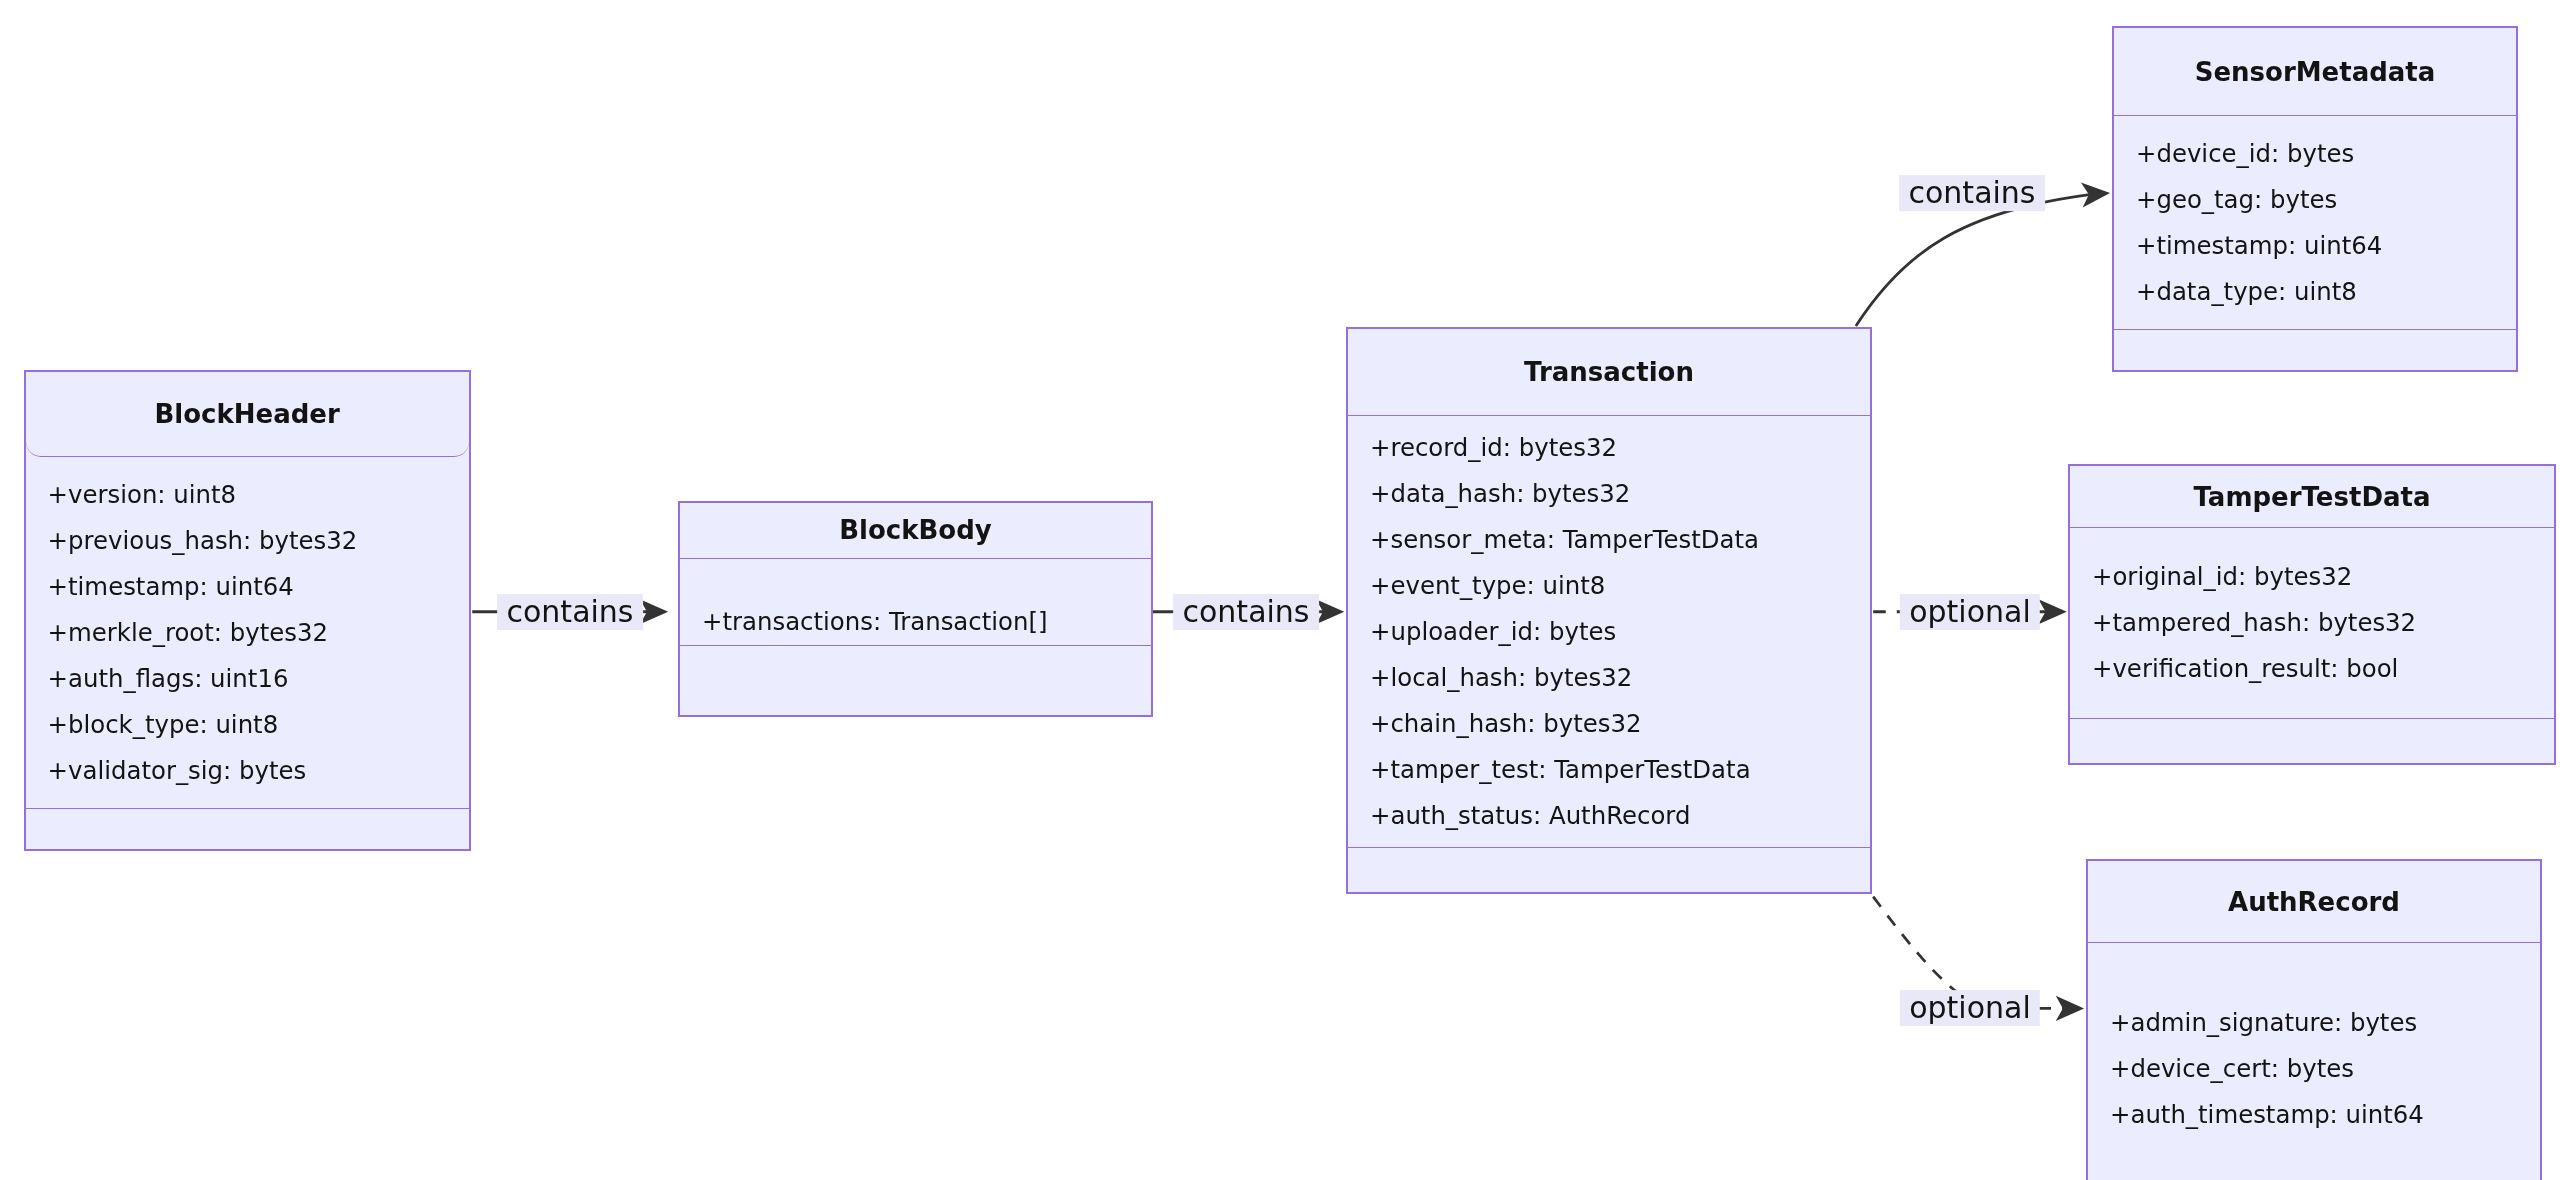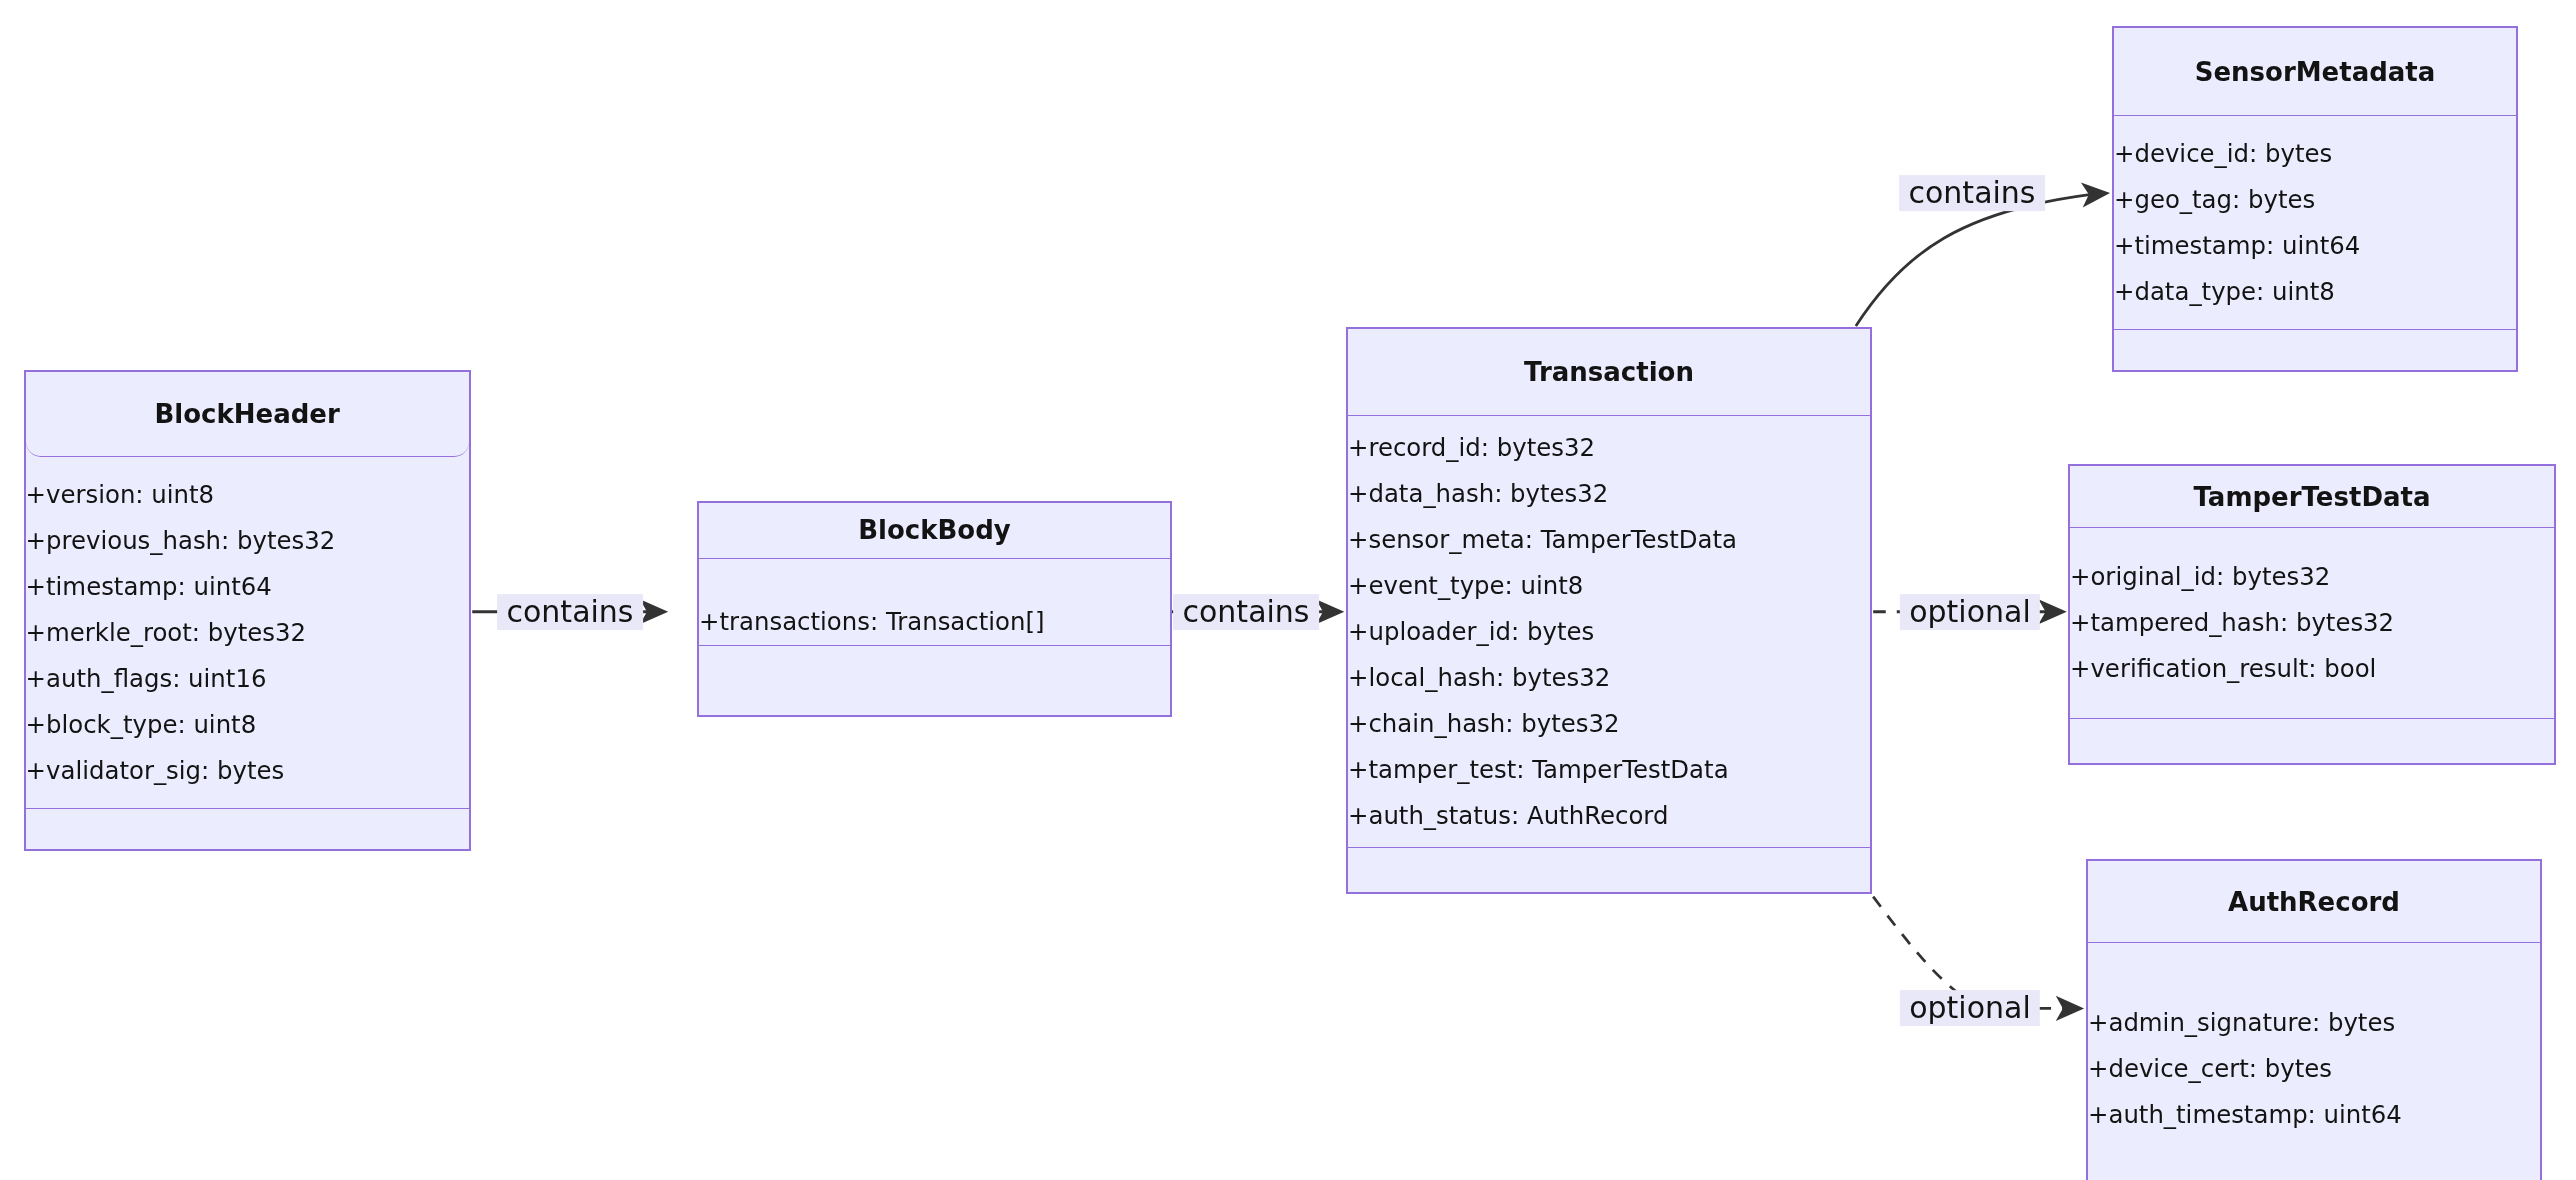--- a/index.html
+++ b/index.html
@@ -26,20 +26,21 @@
     border-bottom:1.6px solid #9370DB;
     display:flex; align-items:center; justify-content:center;
     font-weight:bold;
     font-size:26px;
   }
   .class-attrs {
     box-sizing:border-box;
     flex:1;
     border-bottom:1.6px solid #9370DB;
     display:flex; flex-direction:column; justify-content:center;
+    padding-left:22px;
     font-size:24.4px;
   }
   .attr { line-height:46px; white-space:nowrap; }
   .class-bottom { box-sizing:border-box; }
 
   .edge-label {
     position:absolute;
     transform:translate(-50%,-50%);
     background:#E8E8F8;
     padding:3.9px 9.4px;
@@ -79,21 +80,21 @@
       <div class="attr">+previous_hash: bytes32</div>
       <div class="attr">+timestamp: uint64</div>
       <div class="attr">+merkle_root: bytes32</div>
       <div class="attr">+auth_flags: uint16</div>
       <div class="attr">+block_type: uint8</div>
       <div class="attr">+validator_sig: bytes</div>
     </div>
     <div class="class-bottom" style="height:40px;"></div>
   </div>
 
-  <div class="class-box" style="left:697px; top:501px; width:475px; height:216px;gap:40px;">
+  <div class="class-box" style="left:678px; top:501px; width:475px; height:216px;gap:40px;">
     <div class="class-title" style="height:82px;">BlockBody</div>
     <div class="class-attrs">
       <div class="attr">+transactions: Transaction[]</div>
     </div>
     <div class="class-bottom" style="height:43px;"></div>
   </div>
 
   <div class="class-box" style="left:1346px; top:327px; width:526px; height:567px;">
     <div class="class-title" style="height:87px;">Transaction</div>
     <div class="class-attrs">

